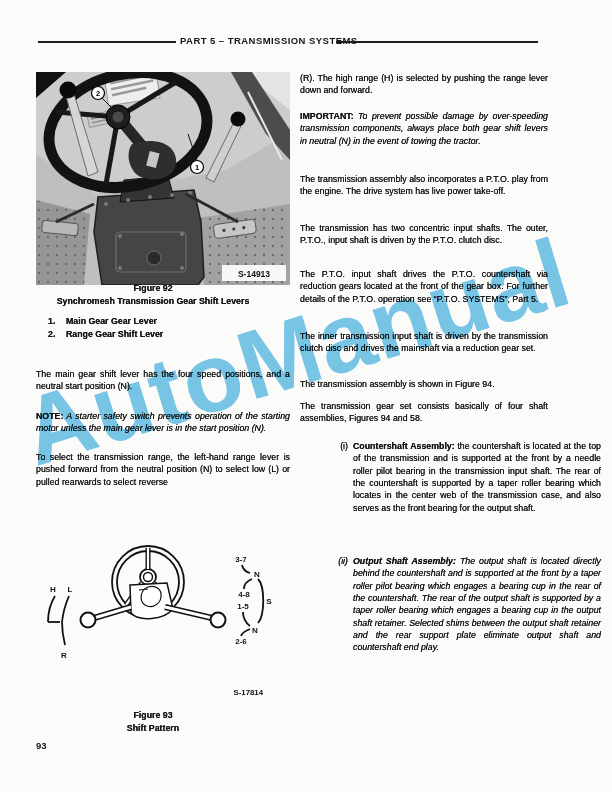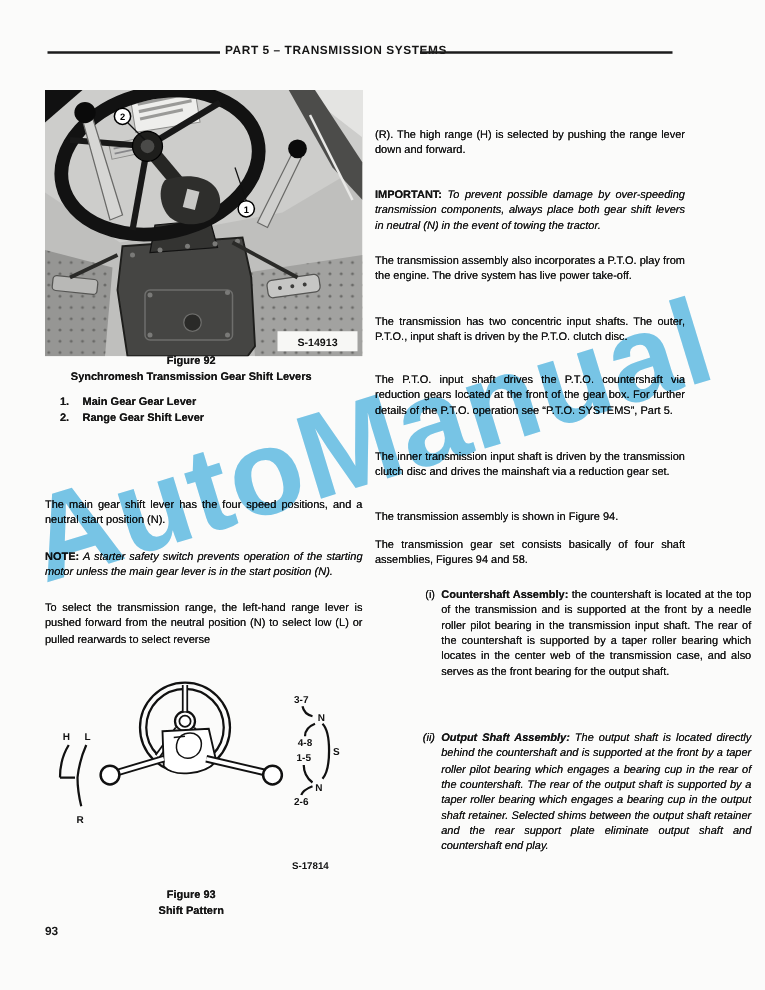--- a/index.html
+++ b/index.html
@@ -7,21 +7,21 @@
     position:relative; width:612px; height:792px; margin:0 auto;
     background:#fbfbfa; overflow:hidden;
     font-family:"Liberation Sans", sans-serif; color:#161616;
   }
   
   .hdr-rule { position:absolute; height:2.2px; background:#1c1c1c; }
   .hdr-title { position:absolute; top:35px; left:180px; font-size:9.5px; font-weight:700; letter-spacing:.45px; white-space:nowrap; }
   
   .para {
     position:absolute; font-size:8.8px; line-height:12.35px;
-    text-align:justify; text-shadow:0 0 .25px currentColor;margin-top:29px;
+    text-align:justify; text-shadow:0 0 .25px currentColor;
   }
   .lcol { left:36px; width:254px; }
   .rcol { left:300px; width:248px; }
   .b { font-weight:700; }
   .i { font-style:italic; }
   
   .num-item { padding-left:53px; }
   .num-marker { position:absolute; left:16px; width:32px; text-align:right; }
   
   .fig-caption {
@@ -205,21 +205,21 @@
 
   <div class="fig-caption" style="top:709px;">
     <div>Figure 93</div>
     <div>Shift Pattern</div>
   </div>
 
   <div class="page-number">93</div>
 
   <div class="para rcol" style="top:72px;">(R). The high range (H) is selected by pushing the range lever down and forward.</div>
 
-  <div class="para rcol" style="top:120px;">
+  <div class="para rcol" style="top:110px;">
     <span class="b">IMPORTANT:</span><span class="i"> To prevent possible damage by over-speeding transmission components, always place both gear shift levers in neutral (N) in the event of towing the tractor.</span>
   </div>
 
   <div class="para rcol" style="top:173px;">The transmission assembly also incorporates a P.T.O. play from the engine. The drive system has live power take-off.</div>
   <div class="para rcol" style="top:222px;">The transmission has two concentric input shafts. The outer, P.T.O., input shaft is driven by the P.T.O. clutch disc.</div>
   <div class="para rcol" style="top:268px;">The P.T.O. input shaft drives the P.T.O. countershaft via reduction gears located at the front of the gear box. For further details of the P.T.O. operation see “P.T.O. SYSTEMS”, Part 5.</div>
   <div class="para rcol" style="top:330px;">The inner transmission input shaft is driven by the transmission clutch disc and drives the mainshaft via a reduction gear set.</div>
   <div class="para rcol" style="top:378px;">The transmission assembly is shown in Figure 94.</div>
   <div class="para rcol" style="top:400px;">The transmission gear set consists basically of four shaft assemblies, Figures 94 and 58.</div>
 

